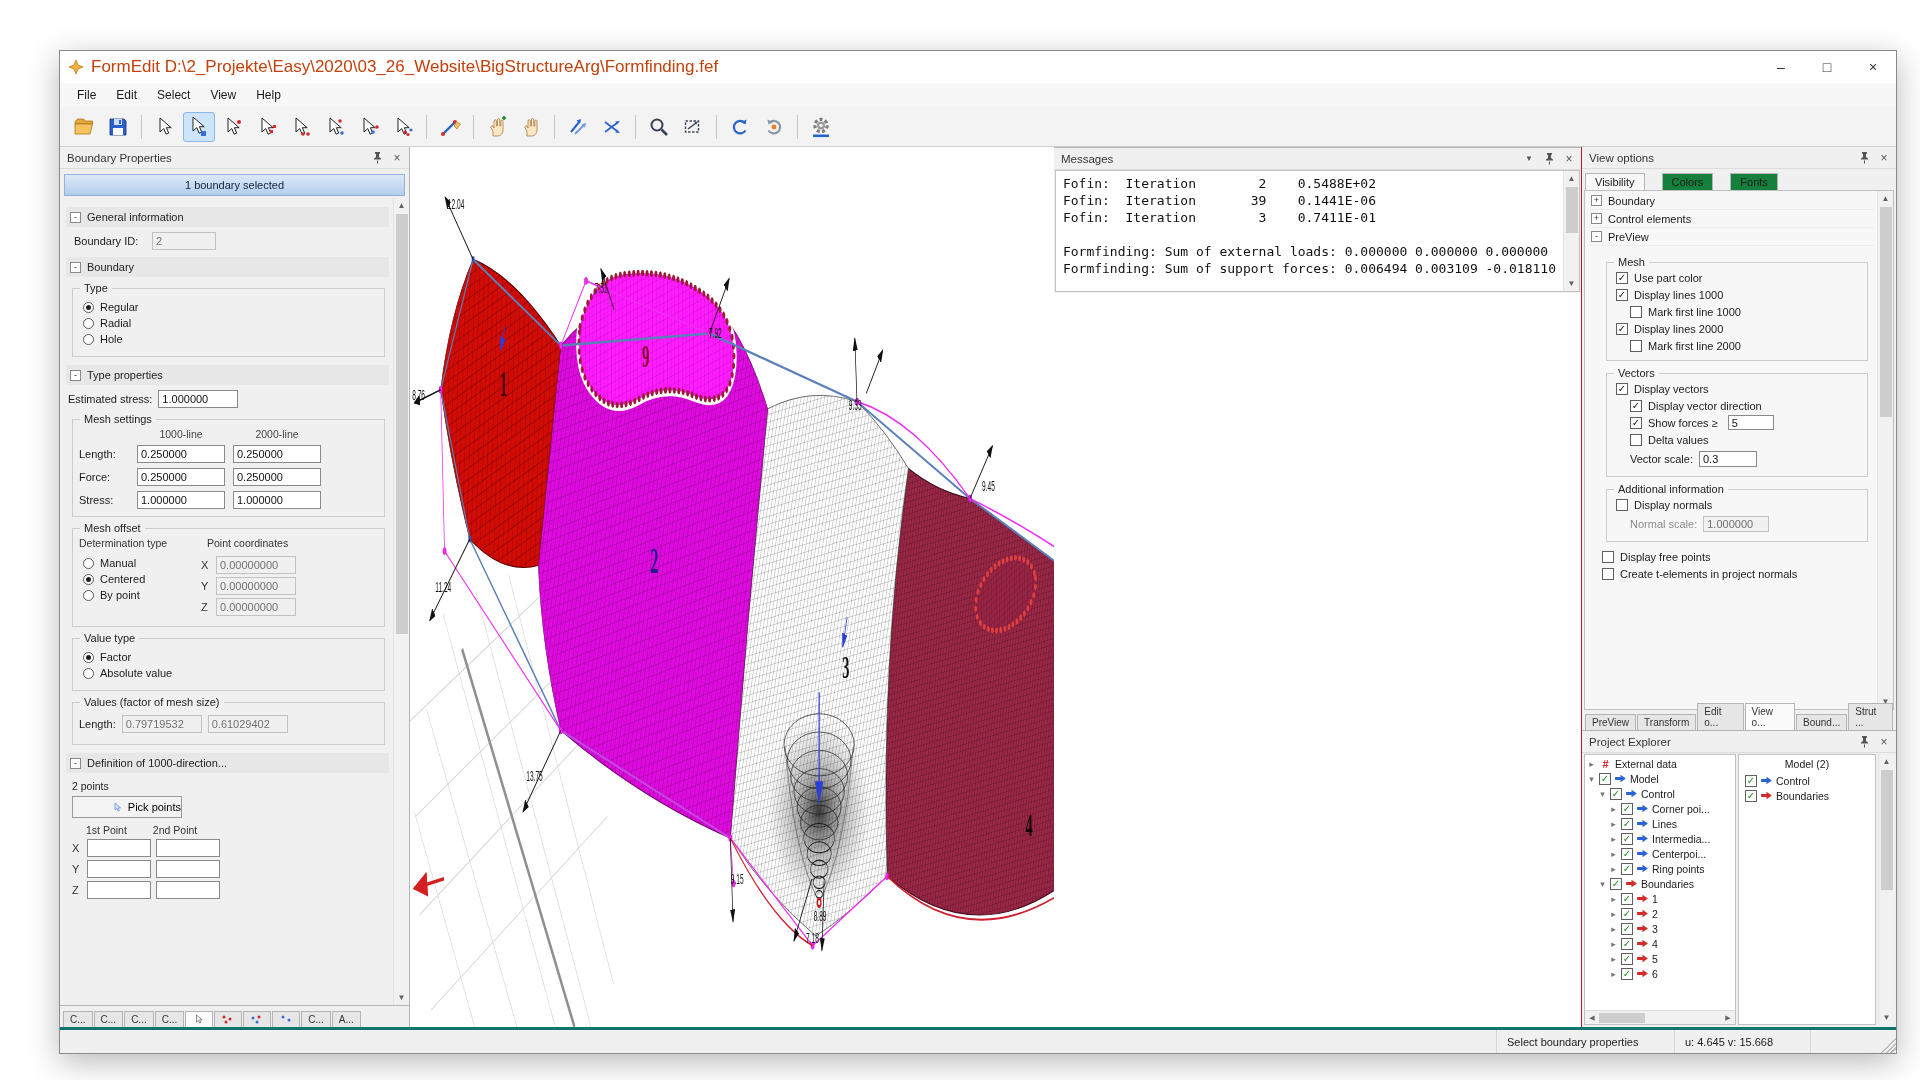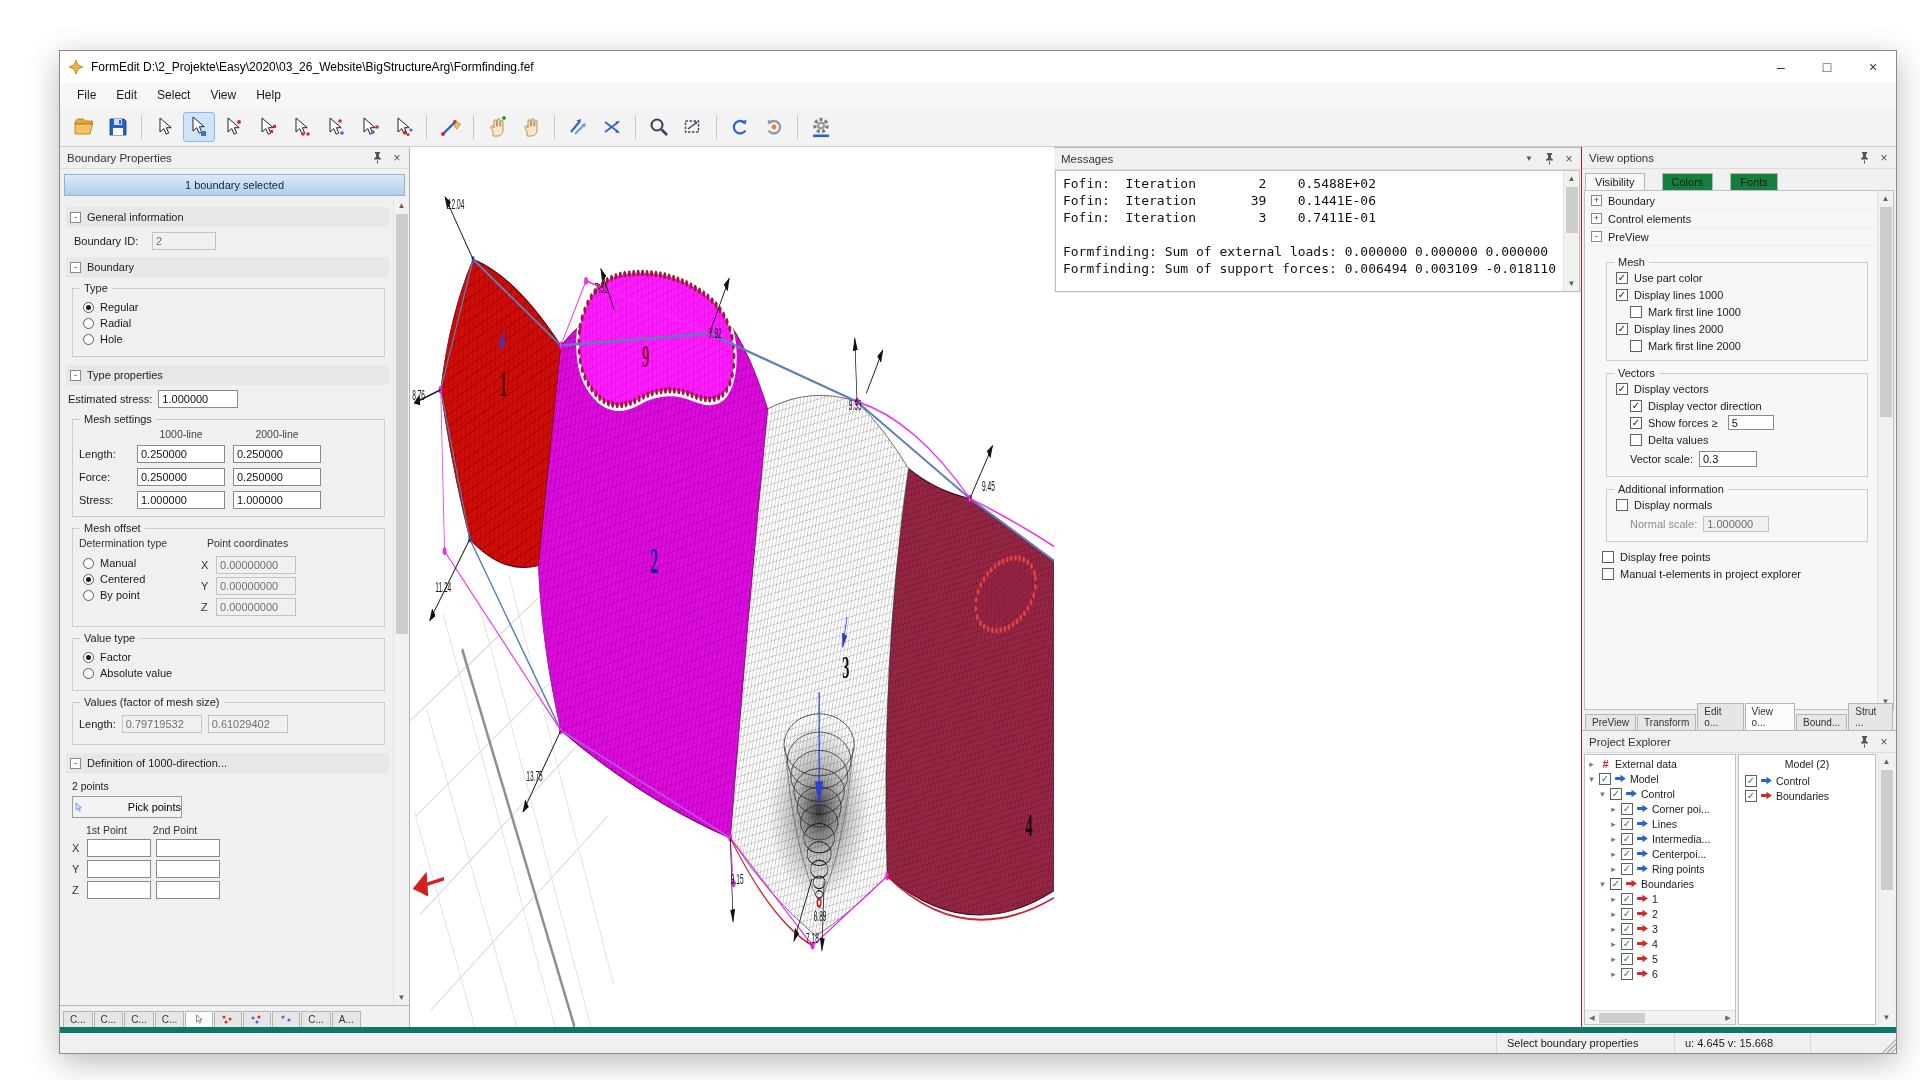--- a/index.html
+++ b/index.html
@@ -4,21 +4,21 @@
 <style>
   *{box-sizing:border-box;margin:0;padding:0}
   html,body{width:1920px;height:1080px;overflow:hidden}
   body{background:#ffffff;font-family:"Liberation Sans",sans-serif;font-size:12px;color:#1a1a1a}
 
   .window{position:absolute;left:59px;top:50px;width:1838px;height:1004px;background:#f0f0f0;border:1px solid #8a8a8a;box-shadow:0 8px 30px rgba(0,0,0,.28);display:flex;flex-direction:column}
 
   
   .titlebar{height:32px;background:#ffffff;display:flex;align-items:center;padding-left:8px;gap:7px;flex:none}
   .app-icon{width:16px;height:16px}
-  .title-text{font-size:12px;color:#000000}
+  .title-text{font-size:17px;color:#c2410c}
   .win-btns{margin-left:auto;display:flex;height:100%}
   .win-btn{width:46px;height:100%;display:flex;align-items:center;justify-content:center;font-size:14px;color:#333}
 
   
   .menubar{height:24px;background:#f7f7f7;display:flex;align-items:center;padding-left:8px;gap:2px;flex:none}
   .menu-item{padding:3px 9px;font-size:12px}
 
   
   .toolbar{height:40px;background:#f3f3f3;border-bottom:1px solid #cfcfcf;display:flex;align-items:center;padding:0 8px;gap:2px;flex:none}
   .tbtn{width:32px;height:30px;display:flex;align-items:center;justify-content:center;border:1px solid transparent;border-radius:3px}
@@ -61,21 +61,21 @@
   .mo-left{width:122px}
   .mo-right{flex:1}
   .axrow{display:flex;align-items:center;gap:5px;margin:3px 0}
   .axrow .ax{width:10px;color:#333}
   .def-wrap{display:flex;margin:2px 2px 0 6px;gap:8px}
   .def-left{width:142px}
   .def-right{flex:1}
   .small-lbl{font-size:10.5px;color:#222;margin:2px 0 4px}
   .ruler{height:13px;margin:6px 2px 10px 0;border-bottom:1px solid #777;background:repeating-linear-gradient(90deg,#555 0 1px,transparent 1px 7px);background-size:100% 7px;background-repeat:no-repeat;background-position:0 100%;position:relative}
   .ruler::before{content:"";position:absolute;left:0;top:-1px;width:7px;height:13px;background:#d8d4cc;border:1px solid #666}
-  .pick-btn{display:flex;align-items:center;gap:5px;justify-content:space-between;width:110px;height:22px;background:#f3f3f3;border:1px solid #9a9a9a;font-size:11px;font-family:inherit;margin:2px 0 6px}
+  .pick-btn{display:flex;align-items:center;gap:5px;justify-content:flex-end;width:110px;height:22px;background:#f3f3f3;border:1px solid #9a9a9a;font-size:11px;font-family:inherit;margin:2px 0 6px}
   .pt-heads{display:flex;gap:26px;font-size:10.5px;color:#333;margin:2px 0 3px 14px}
   .dtab{font-size:10px;padding:2px 6px;border:1px solid #b5b5b5;border-bottom:none;background:#e6e6e6;color:#333;display:flex;align-items:center;gap:3px}
   .dtab.active{background:#fbfbfb}
   .lp-tabs{height:22px;border-top:1px solid #b5b5b5;background:#f0f0f0;display:flex;align-items:flex-end;padding:1px 3px 0;gap:1px;flex:none}
   .tabrow{display:flex;gap:1px;align-items:flex-end}
   .icon-tab svg{width:14px;height:11px}
 
   
   .center{flex:1;display:flex;flex-direction:row;min-width:0;border-right:1px solid #b91c1c;background:#fff}
   .canvas-wrap{flex:1;position:relative;background:#fff;min-height:0}
@@ -112,21 +112,21 @@
   .chev{width:9px;color:#777;font-size:9px;flex:none;text-align:center}
   .pe-ic{width:13px;display:flex;justify-content:center;flex:none}
   .pe-ic.hash{color:#d42a2a;font-weight:bold;font-size:11px}
   .hscroll{height:14px;border-top:1px solid #ddd;display:flex;align-items:center;background:#f1f1f1}
   .hs-btn{width:14px;font-size:7px;color:#666;text-align:center}
   .hs-thumb{width:46px;height:10px;background:#cdcdcd}
   .pe-right{flex:1;background:#fff;border:1px solid #c0c0c0;display:flex;flex-direction:column;padding:2px 2px;min-width:0}
   .pe-right-title{font-size:10.5px;text-align:center;margin:1px 0 3px}
 
   
-  .statusbar{height:26px;background:#f0f0f0;border-top:6px solid #0f766e;display:flex;align-items:center;font-size:11px;flex:none}
+  .statusbar{height:26px;background:#f0f0f0;border-top:3px solid #0f766e;display:flex;align-items:center;font-size:11px;flex:none}
   .sb-spacer{flex:1}
   .sb-cell{height:100%;display:flex;align-items:center;padding:0 10px;border-left:1px solid #d8d8d8}
   .grip{width:16px;height:100%;background:
     linear-gradient(135deg,transparent 0 60%,#bbb 60% 66%,transparent 66% 72%,#bbb 72% 78%,transparent 78% 84%,#bbb 84% 90%,transparent 90%)}
 
   .flabel{font-family:"Liberation Sans",sans-serif;font-size:12px;fill:#111}
 </style>
 </head>
 <body>
 
@@ -813,21 +813,21 @@
                   <input class="inp dis" style="width: 66px; height: 16px;" readonly="" value="1.000000">
                 </div>
               </div>
               <div id="vo-loose" style="margin:4px 0 0 2px">
                   <div class="chk-row">
                     <span class="cbx"></span>
                     <span class="cbl">Display free points</span>
                   </div>
                   <div class="chk-row">
                     <span class="cbx"></span>
-                    <span class="cbl">Manual t-elements in project explorer</span>
+                    <span class="cbl">Create t-elements in project normals</span>
                   </div>
                 </div>
             </div>
           </div>
           <div class="vscroll">
             <div class="vs-btn">▲</div>
             <div class="vs-track">
                 <div class="vs-thumb" style="height:210px"></div>
               </div>
             <div class="vs-btn">▼</div>

